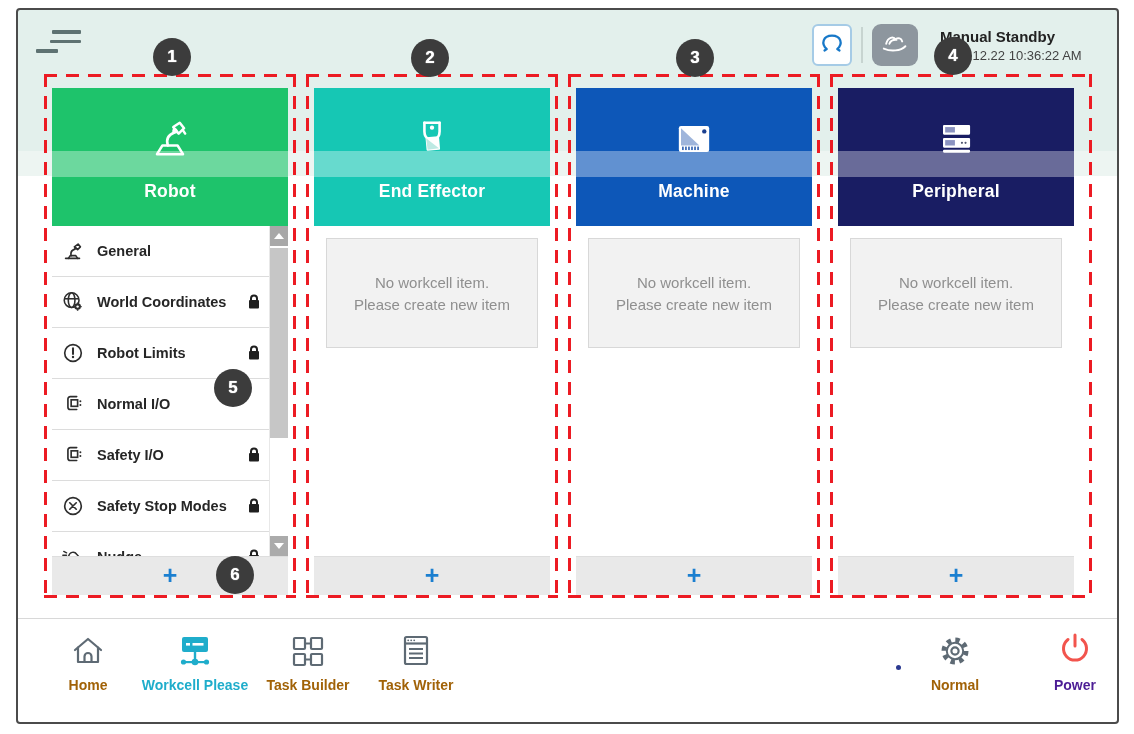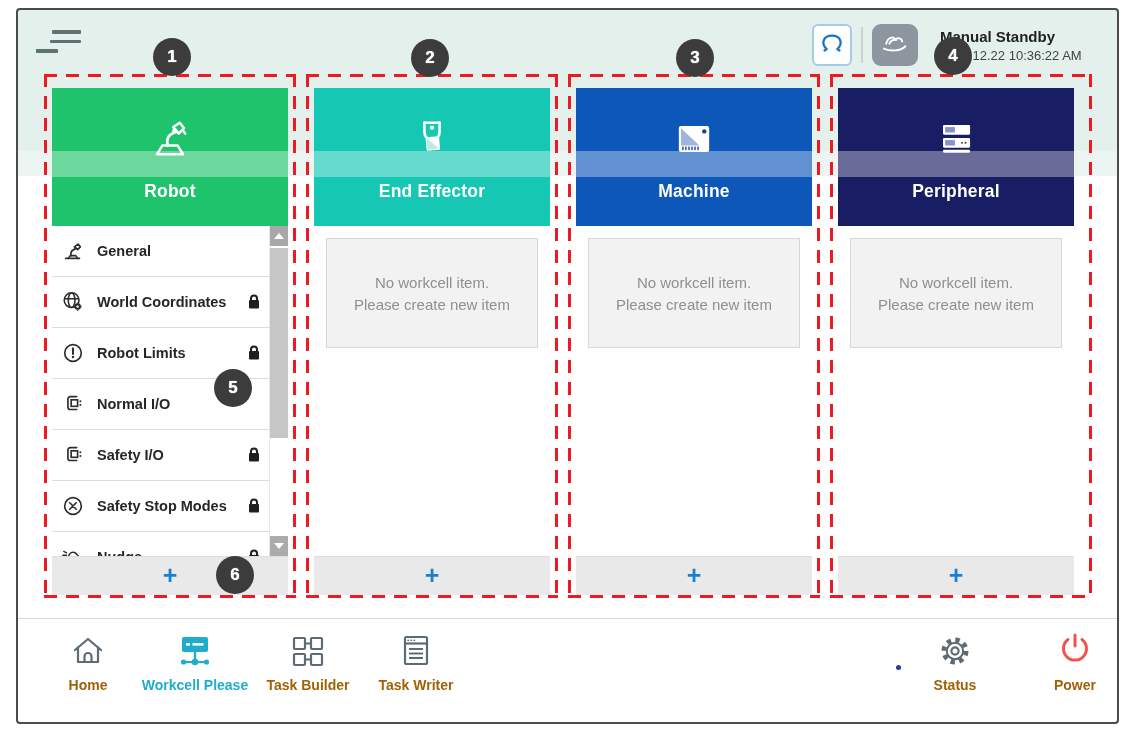--- a/index.html
+++ b/index.html
@@ -72,21 +72,21 @@
   .circle{position:absolute;width:38px;height:38px;border-radius:50%;background:#3C3C3C;z-index:6;
           color:#fff;font-size:17px;font-weight:bold;display:flex;align-items:center;justify-content:center;
           text-shadow:0 0 1px #fff;}
 
   
   .bottomnav{position:absolute;left:18px;top:618px;width:1099px;height:104px;background:#fff;
              border-top:1px solid #D8D8D8;z-index:1;}
   .nav-item{position:absolute;top:12px;text-align:center;cursor:pointer;}
   .nav-item svg{display:block;margin:0 auto;}
   .nlabel{display:block;margin-top:6px;font-size:14px;font-weight:bold;color:#a16207;white-space:nowrap;}
-  .nlabel.cyan{color:#1FADCB;} .nlabel.red{color:#a16207;}
+  .nlabel.cyan{color:#1FADCB;} .nlabel.red{color:#4c1d95;}
   .nav-dot{position:absolute;left:878px;top:46px;width:5px;height:5px;border-radius:50%;background:#2B3990;}
 </style>
 </head>
 <body>
 
 <div class="topband"></div>
 <div class="stripe"></div>
 
 <div class="burger">
   <span><i class="b1"></i><i class="b2"></i><i class="b3"></i></span>
@@ -402,21 +402,21 @@
         </svg></span>
     <span class="nlabel">Task Writer</span>
   </div>
   <div class="nav-dot"></div>
   <div class="nav-item" style="left:897px;width:80px">
     <span><svg width="40" height="40" viewBox="0 0 40 40">
           <circle cx="20" cy="20" r="11" fill="none" stroke="#5E6A74" stroke-width="5" stroke-dasharray="4.3 4.34"></circle>
           <circle cx="20" cy="20" r="8.2" fill="#fff" stroke="#5E6A74" stroke-width="2"></circle>
           <circle cx="20" cy="20" r="3.6" fill="none" stroke="#5E6A74" stroke-width="2.2"></circle>
         </svg></span>
-    <span class="nlabel">Status</span>
+    <span class="nlabel">Normal</span>
   </div>
   <div class="nav-item" style="left:1017px;width:80px">
     <span><svg width="40" height="40" viewBox="0 0 40 40">
           <g fill="none" stroke="#F2544D" stroke-width="3" stroke-linecap="round">
             <path d="M13 8.5 A11.5 11.5 0 1 0 27 8.5"></path>
             <path d="M20 4 V15"></path>
           </g>
         </svg></span>
     <span class="nlabel red">Power</span>
   </div>

